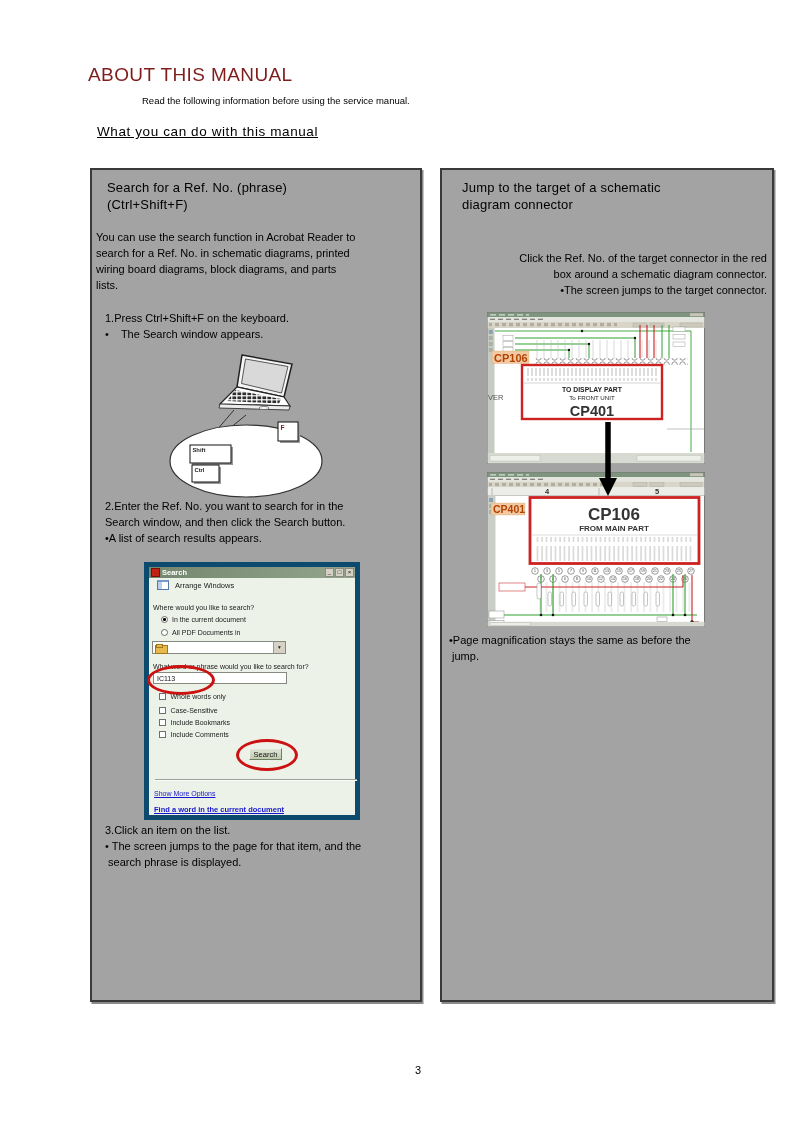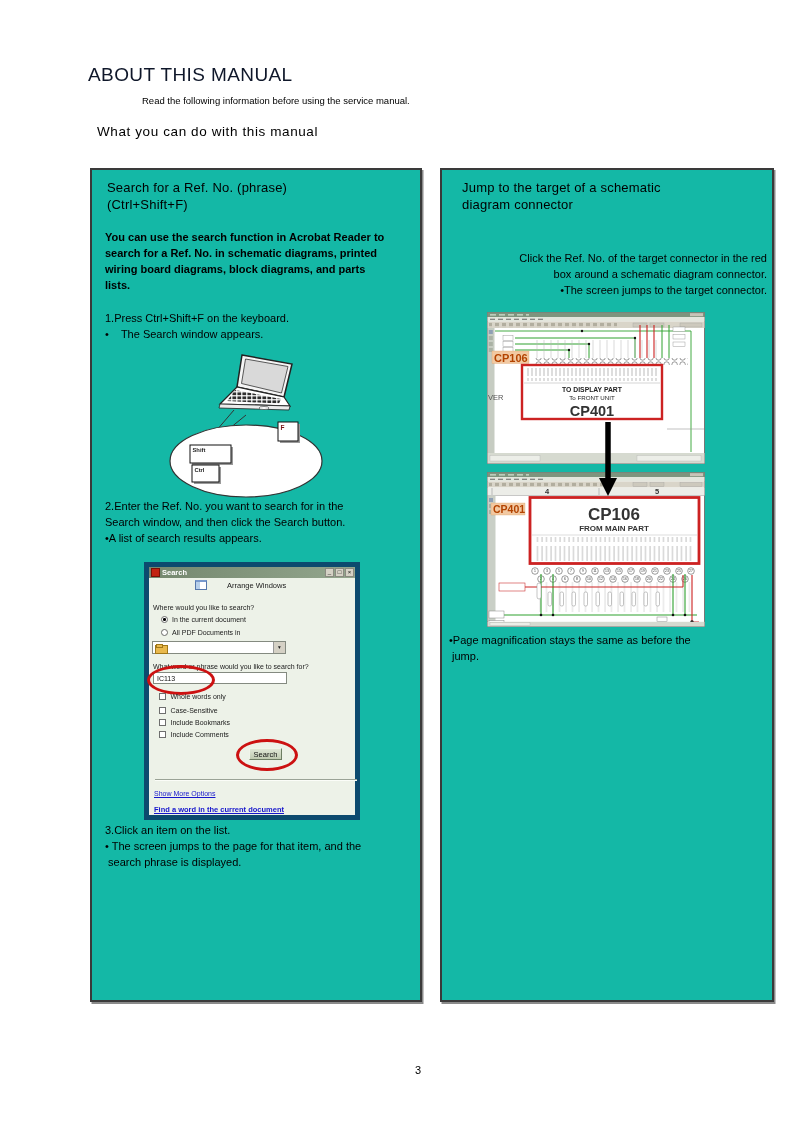--- a/index.html
+++ b/index.html
@@ -3,37 +3,37 @@
 <meta charset="utf-8">
 <style>
   html,body { margin:0; padding:0; background:#ffffff; }
   .page {
     position:relative; width:793px; height:1122px; background:#fff;
     font-family:"Liberation Sans", sans-serif; color:#111; overflow:hidden;
   }
   .abs { position:absolute; }
   .pre { white-space:pre-wrap; }
 
-  .main-title { font-size:19px; letter-spacing:0.4px; color:#0f172a; }
+  .main-title { font-size:19px; letter-spacing:0.4px; color:#7f1d1d; }
   .intro { font-size:9.5px; color:#000; }
   .section-heading { font-size:13.5px; letter-spacing:0.6px; color:#000; }
   .page-number { font-size:11px; color:#000; text-align:center; width:20px; }
 
-  .panel { position:absolute; border:2px solid #3a3a3a; background:#14b8a6; box-shadow:1.5px 2px 0 #8a8a8a; }
+  .panel { position:absolute; border:2px solid #3a3a3a; background:#a3a3a3; box-shadow:1.5px 2px 0 #8a8a8a; }
   .panel-title { font-size:13px; line-height:16.5px; letter-spacing:0.2px; color:#000; }
   .body-text { font-size:11px; line-height:16px; color:#000; }
 
   
   .search-dialog { position:absolute; width:216px; height:258px; background:#edf2e8; border:5px solid #0c4a6e; box-sizing:border-box; }
   .dlg-title { position:absolute; left:0; top:0; width:100%; height:11px; background:linear-gradient(90deg,#74876e,#93a68d); display:flex; align-items:center; }
   .dlg-title-text { color:#fff; font-size:7.5px; font-weight:bold; padding-left:2px; }
   .pdf-ico { display:inline-block; width:7px; height:7px; margin-left:2px; background:#c22211; border:0.5px solid #7a1006; }
   .winbtns { position:absolute; right:1px; top:1px; display:flex; gap:1px; }
   .wbtn { display:inline-block; width:9px; height:9px; background:#d5d1c5; border:1px solid #8a8a80; font-size:6px; line-height:7px; text-align:center; color:#111; box-sizing:border-box; }
-  .arrange-row { position:absolute; left:8px; top:13px; display:flex; align-items:center; gap:20px; font-size:7.5px; color:#1a1a1a;margin-left:38px; }
+  .arrange-row { position:absolute; left:8px; top:13px; display:flex; align-items:center; gap:6px; font-size:7.5px; color:#1a1a1a; }
   .win-ico { display:inline-block; width:12px; height:10px; border:1px solid #5577aa; border-top:2px solid #7799cc; background:linear-gradient(90deg,#b8d0ea 0 4px,#fff 4px); box-sizing:border-box; }
   .dlg-label { position:absolute; font-size:7px; color:#1a1a1a; }
   .radio-row { position:absolute; display:flex; align-items:center; gap:4px; font-size:7px; color:#1a1a1a; }
   .radio { display:inline-block; width:7px; height:7px; border:1px solid #6a6a6a; border-radius:50%; background:#fff; position:relative; box-sizing:border-box; }
   .radio.selected::after { content:""; position:absolute; left:1.2px; top:1.2px; width:2.6px; height:2.6px; border-radius:50%; background:#000; }
   .combo { position:absolute; left:3px; top:74px; width:134px; height:13px; background:#fff; border:1px solid #848a80; box-sizing:border-box; }
   .folder-ico { position:absolute; left:2px; top:2.5px; width:11px; height:7px; background:#e9b94d; border:0.5px solid #a07818; }
   .folder-ico::before { content:""; position:absolute; left:0; top:-2px; width:5px; height:2px; background:#e9b94d; border:0.5px solid #a07818; }
   .combo-btn { position:absolute; right:0; top:0; width:11px; height:11px; background:#d5d1c5; border-left:1px solid #999; font-size:5.5px; line-height:11px; text-align:center; color:#222; }
   .query-input { position:absolute; left:4px; top:105px; width:134px; height:12px; background:#fff; border:1px solid #848a80; box-sizing:border-box; font-size:7px; color:#111; padding:2px 0 0 3px; }
@@ -51,26 +51,26 @@
   .pin-circle { fill:#fff; stroke:#555; stroke-width:0.6; }
   .pin-num { font-size:3.4px; fill:#333; text-anchor:middle; }
 </style>
 </head>
 <body>
 
 <div class="page">
 
   <div class="abs main-title" style="left:88px; top:64px;">ABOUT THIS MANUAL</div>
   <div class="abs intro" style="left:97px; top:95px;padding-left:45px;">Read the following information before using the service manual.</div>
-  <div class="abs section-heading" style="left:97px; top:124px;">What you can do with this manual</div>
+  <div class="abs section-heading" style="left:97px; top:124px;text-decoration:underline;">What you can do with this manual</div>
 
   <div class="panel" style="left:90px; top:168px; width:328px; height:830px;">
     <div class="abs panel-title pre" style="left:15px; top:10px; width:300px;">Search for a Ref. No. (phrase)
 (Ctrl+Shift+F)</div>
-    <div class="abs body-text pre" style="left:13px; top:59px; width:310px;font-weight:bold;">You can use the search function in Acrobat Reader to
+    <div class="abs body-text pre" style="left:4px; top:59px; width:310px;">You can use the search function in Acrobat Reader to
 search for a Ref. No. in schematic diagrams, printed
 wiring board diagrams, block diagrams, and parts
 lists.</div>
     <div class="abs body-text pre" style="left:13px; top:140px; width:310px;">1.Press Ctrl+Shift+F on the keyboard.
 •    The Search window appears.</div>
 
     <svg class="abs" style="left:75px; top:182px;" width="160" height="148" viewBox="0 0 160 148">
       <defs>
         <pattern id="lp-keys" width="5" height="4" patternUnits="userSpaceOnUse">
           <rect x="0.4" y="0.4" width="3.8" height="2.8" fill="#2e2e2e"></rect>

